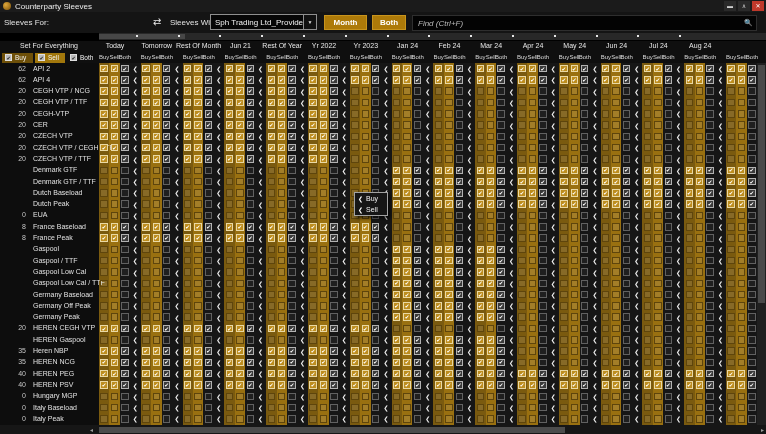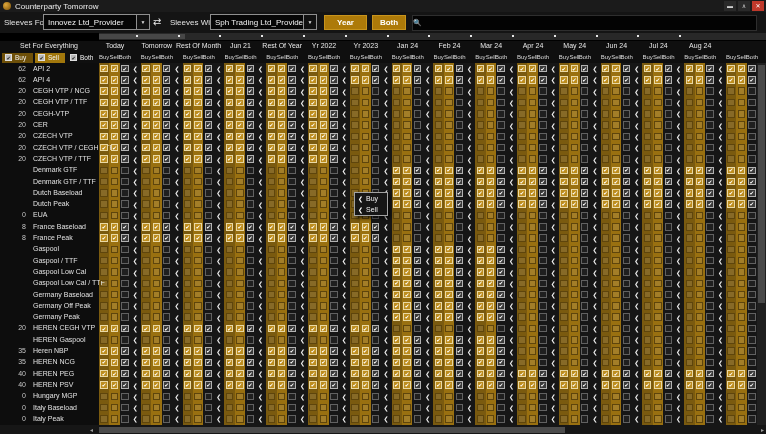--- a/index.html
+++ b/index.html
@@ -65,43 +65,40 @@
   
   .popup { position:absolute; left:354px; top:192px; width:34px; background:#161616; border:1px solid #a2a2a2; z-index:60; box-shadow:2px 2px 4px rgba(0,0,0,0.75); }
   .popup .item { height:11px; display:flex; align-items:center; gap:3px; padding:0 3px; font-size:7px; color:#f2f2f2; }
   .popup .pchev { font-size:6px; color:#fff; }
 </style>
 </head>
 <body>
 
 <div class="titlebar">
   <span class="app-icon"></span>
-  <span class="title">Counterparty Tomorrow</span>
+  <span class="title">Counterparty Sleeves</span>
   <span class="winbtns">
     <span class="winbtn">▬</span>
     <span class="winbtn">∧</span>
     <span class="winbtn close">✕</span>
   </span>
 </div>
 
 <div class="toolbar">
   <span class="tlabel" style="left:4px">Sleeves For:</span>
-  <div class="combo" style="left:43px; width:107px">
-    <span class="val">Innovez Ltd_Provider</span>
-    <span class="dd">▼</span>
-  </div>
   <span class="swap">⇄</span>
   <span class="tlabel" style="left:170px">Sleeves With:</span>
   <div class="combo" style="left:210px; width:107px">
     <span class="val">Sph Trading Ltd_Provider</span>
     <span class="dd">▼</span>
   </div>
-  <div class="btn" style="left:324px; width:43px">Year</div>
+  <div class="btn" style="left:324px; width:43px">Month</div>
   <div class="btn" style="left:372px; width:34px">Both</div>
   <div class="findbox">
+    <input type="text" placeholder="Find (Ctrl+F)" style="">
     <span class="mag">🔍</span>
   </div>
 </div>
 
 <div class="scrollstrip">
   <div class="strip-thumb"></div>
 <span class="strip-dot" style="left: 36.8px;"></span>
     <span class="strip-dot" style="left: 78.6px;"></span>
     <span class="strip-dot" style="left: 120.4px;"></span>
     <span class="strip-dot" style="left: 162.2px;"></span>

